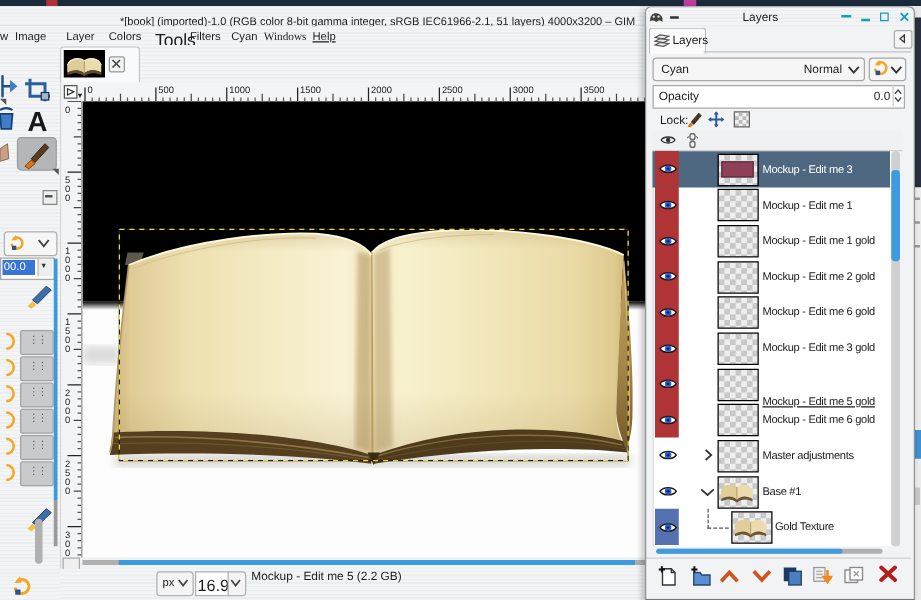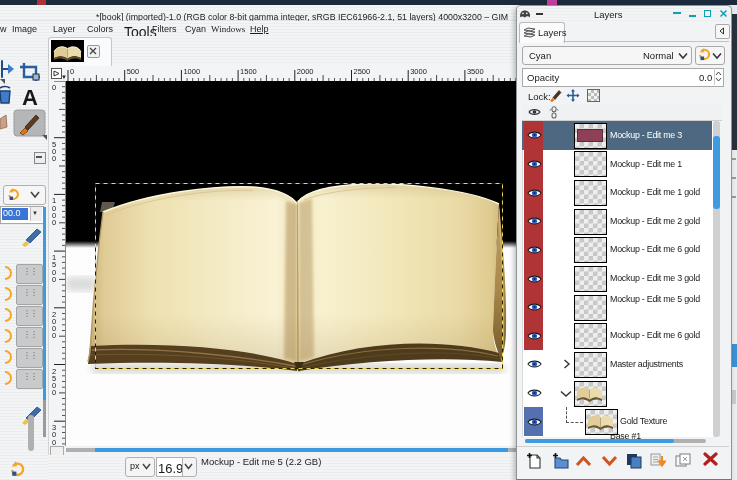--- a/index.html
+++ b/index.html
@@ -441,21 +441,21 @@
     <circle cx="7.5" cy="5" r="1.1" fill="#10275e"></circle>
   </svg>
 <div class="a chk" style="left:574px;top:266.0px;width:31px;height:24px;border:1px solid #000;"></div>
 <div class="a lname" style="left:610px;top:273.0px;color:#1a1a1a;">Mockup - Edit me 3 gold</div>
 <svg class="a eye" style="left:527px;top:302.2px;" viewBox="0 0 15 10">
     <path d="M1,5 C3.5,1.2 11.5,1.2 14,5 C11.5,8.8 3.5,8.8 1,5 Z" fill="#fff" stroke="#1c1c1c" stroke-width="1.1"></path>
     <circle cx="7.5" cy="5" r="2.6" fill="#2b5fc7"></circle>
     <circle cx="7.5" cy="5" r="1.1" fill="#10275e"></circle>
   </svg>
 <div class="a chk" style="left:574px;top:294.6px;width:31px;height:24px;border:1px solid #000;"></div>
-<div class="a lname" style="left:610px;top:294px;color:#1a1a1a;">Mockup - Edit me 5 gold</div>
+<div class="a lname" style="left:610px;top:316px;color:#1a1a1a;text-decoration:underline;">Mockup - Edit me 5 gold</div>
 <svg class="a eye" style="left:527px;top:330.8px;" viewBox="0 0 15 10">
     <path d="M1,5 C3.5,1.2 11.5,1.2 14,5 C11.5,8.8 3.5,8.8 1,5 Z" fill="#fff" stroke="#1c1c1c" stroke-width="1.1"></path>
     <circle cx="7.5" cy="5" r="2.6" fill="#2b5fc7"></circle>
     <circle cx="7.5" cy="5" r="1.1" fill="#10275e"></circle>
   </svg>
 <div class="a chk" style="left:574px;top:323.3px;width:31px;height:24px;border:1px solid #000;"></div>
 <div class="a lname" style="left:610px;top:330.3px;color:#1a1a1a;">Mockup - Edit me 6 gold</div>
 <svg class="a eye" style="left:527px;top:359.4px;" viewBox="0 0 15 10">
     <path d="M1,5 C3.5,1.2 11.5,1.2 14,5 C11.5,8.8 3.5,8.8 1,5 Z" fill="#fff" stroke="#1c1c1c" stroke-width="1.1"></path>
     <circle cx="7.5" cy="5" r="2.6" fill="#2b5fc7"></circle>
@@ -474,21 +474,21 @@
 <svg class="a" style="left:560px;top:389.1px;" width="12" height="9" viewBox="0 0 12 9">
     <path d="M1,2.5 L6,7 L11,2.5" fill="none" stroke="#333" stroke-width="1.4"></path>
   </svg>
 <div class="a chk" style="left:574px;top:380.6px;width:31px;height:24px;border:1px solid #000;"></div>
 <svg class="a" style="left:574px;top:380.6px;" width="31" height="24" viewBox="0 0 31 24">
     <path d="M3,11 C5,6.5 11,5.5 15.5,8.5 C20,5.5 26,6.5 28,11 L28,18 C22,15 19,16 15.5,18.5 C12,16 9,15 3,18 Z" fill="#eadcae"></path>
     <path d="M3,11 C5,6.5 11,5.5 15.5,8.5 L15.5,18.5 C12,16 9,15 3,18 Z" fill="#e0cd98"></path>
     <path d="M3,18 C9,15 12,16 15.5,18.5 C19,16 22,15 28,18 L28,20 C22,17.5 19,18.5 15.5,21 C12,18.5 9,17.5 3,20 Z" fill="#6b5630"></path>
     <path d="M15.1,8.5 L15.9,8.5 L15.9,18.5 L15.1,18.5 Z" fill="#b39a66"></path>
   </svg>
-<div class="a lname" style="left:610px;top:387.6px;color:#1a1a1a;margin-top:43px;">Base #1</div>
+<div class="a lname" style="left:610px;top:387.6px;color:#1a1a1a;">Base #1</div>
 <svg class="a eye" style="left:527px;top:416.7px;" viewBox="0 0 15 10">
     <path d="M1,5 C3.5,1.2 11.5,1.2 14,5 C11.5,8.8 3.5,8.8 1,5 Z" fill="#fff" stroke="#1c1c1c" stroke-width="1.1"></path>
     <circle cx="7.5" cy="5" r="2.6" fill="#2b5fc7"></circle>
     <circle cx="7.5" cy="5" r="1.1" fill="#10275e"></circle>
   </svg>
 <div class="a" style="left:566px;top:407.4px;width:1px;height:15.3px;border-left:1px dashed #555;"></div>
 <div class="a" style="left:566px;top:421.7px;width:17px;height:1px;border-top:1px dashed #555;"></div>
 <div class="a chk" style="left:585px;top:409.2px;width:31px;height:24px;border:1px solid #000;"></div>
 <svg class="a" style="left:585px;top:409.2px;" width="31" height="24" viewBox="0 0 31 24">
     <path d="M3,11 C5,6.5 11,5.5 15.5,8.5 C20,5.5 26,6.5 28,11 L28,18 C22,15 19,16 15.5,18.5 C12,16 9,15 3,18 Z" fill="#eadcae"></path>

